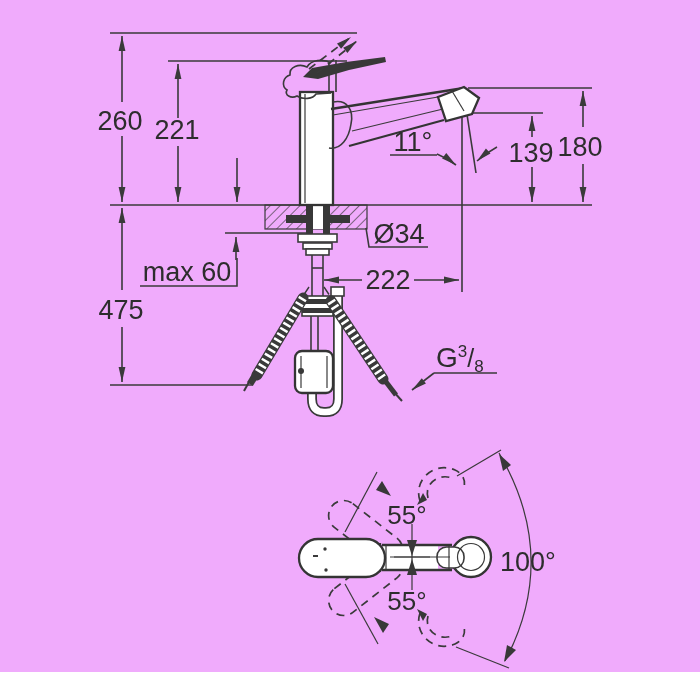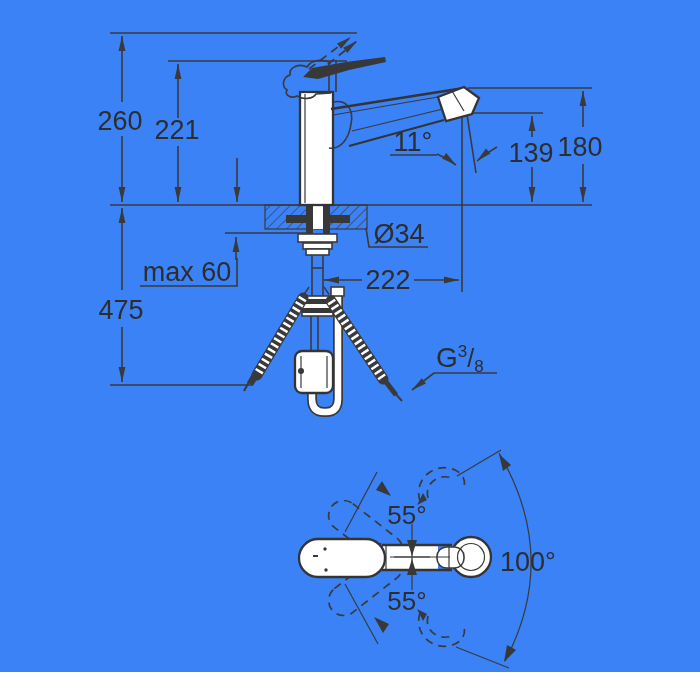--- a/index.html
+++ b/index.html
@@ -1,16 +1,16 @@
 <!DOCTYPE html>
 <html><head>
 <meta charset="utf-8">
 <style>
   html,body{margin:0;padding:0;background:#ffffff;}
-  .page{width:700px;height:672px;position:relative;background:#3b82f6;overflow:hidden;}
+  .page{width:700px;height:672px;position:relative;background:#f0abfc;overflow:hidden;}
   svg{position:absolute;left:0;top:0;}
   .ln{stroke:#3a3a3a;stroke-width:1.6;fill:none;}
   .thin{stroke:#3a3a3a;stroke-width:1.2;fill:none;}
   .bold{stroke:#343434;stroke-width:2.3;fill:none;}
   .boldw{stroke:#343434;stroke-width:2.3;fill:#ffffff;}
   .w{fill:#ffffff;}
   .dk{fill:#383838;stroke:none;}
   .dash{stroke:#3a3a3a;stroke-width:1.7;fill:none;stroke-dasharray:8 6;}
   .dashdot{stroke:#3a3a3a;stroke-width:1.4;fill:none;stroke-dasharray:9 4 2 4;}
   .dimtxt{font-family:"Liberation Sans","DejaVu Sans",sans-serif;font-size:27px;fill:#2d2d2d;text-anchor:middle;}

